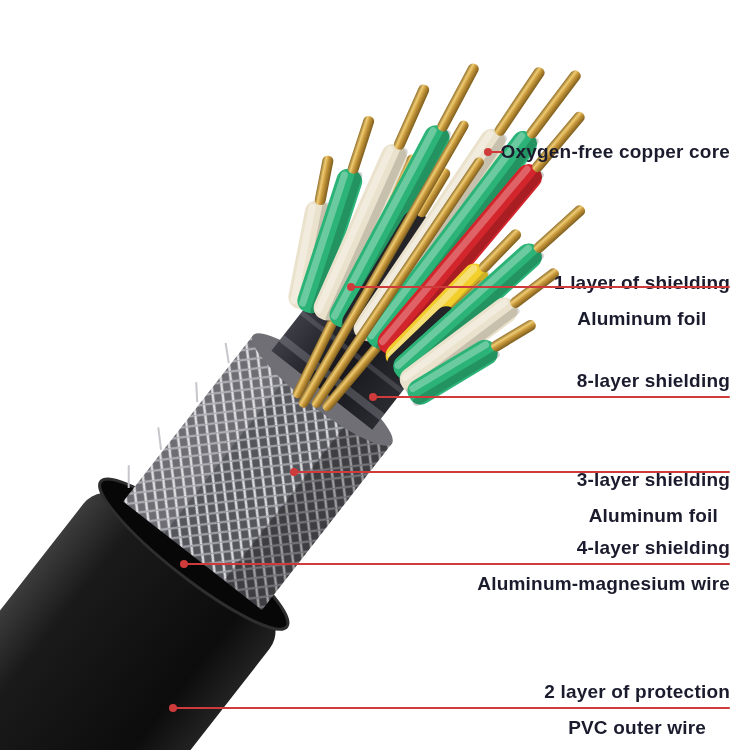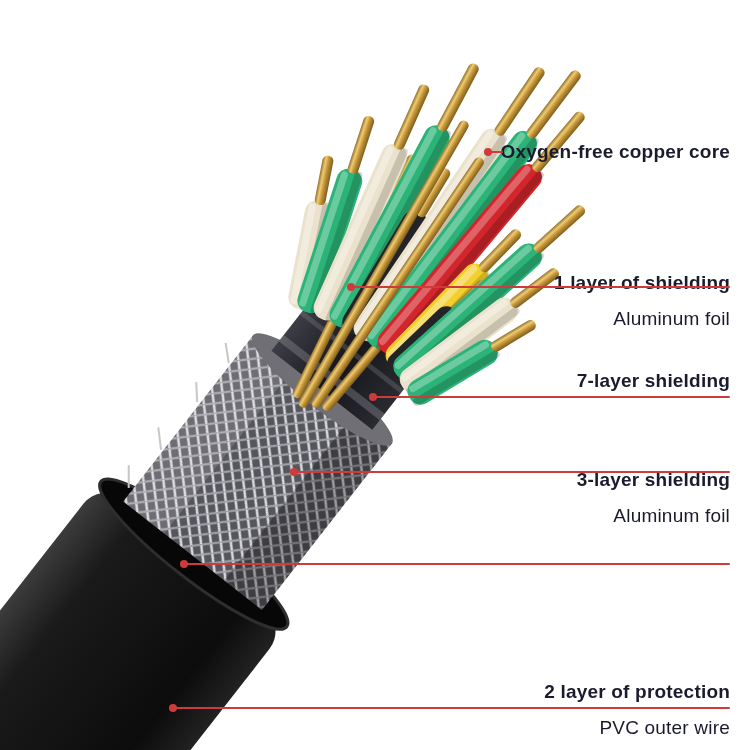--- a/index.html
+++ b/index.html
@@ -19,25 +19,26 @@
   }
   .co-heading{
     font-size:19px;
     font-weight:700;
     line-height:23px;
     letter-spacing:.2px;
     white-space:nowrap;
   }
   .co-sub{
     font-size:19px;
-    font-weight:400;
+    font-weight:700;
     line-height:23px;
     letter-spacing:.2px;
     margin-top:13px;
     white-space:nowrap;
+    text-align:center;
   }
   .co-sub:empty{display:none;}
   .leader{
     position:absolute;
     right:20px;
     height:2px;
     background:#cf3b3b;
     border-radius:2px;
   }
   .leader::before{
@@ -218,30 +219,34 @@
   </div>
   <div class="leader" style="top:151px;left:486px;right:247px;"></div>
 
   <div class="callout" style="top:271px;">
     <div class="co-heading">1 layer of shielding</div>
     <div class="co-sub">Aluminum foil</div>
   </div>
   <div class="leader" style="top:286px;left:349px;"></div>
 
   <div class="callout" style="top:369px;">
-    <div class="co-heading">7-layer shielding</div>
+    <div class="co-heading">8-layer shielding</div>
   </div>
   <div class="leader" style="top:396px;left:371px;"></div>
 
   <div class="callout" style="top:468px;">
     <div class="co-heading">3-layer shielding</div>
     <div class="co-sub">Aluminum foil</div>
   </div>
   <div class="leader" style="top:471px;left:292px;"></div>
 
+  <div class="callout" style="top:536px;">
+    <div class="co-heading">4-layer shielding</div>
+    <div class="co-sub">Aluminum-magnesium wire</div>
+  </div>
   <div class="leader" style="top:563px;left:182px;"></div>
 
   <div class="callout" style="top:680px;">
     <div class="co-heading">2 layer of protection</div>
     <div class="co-sub">PVC outer wire</div>
   </div>
   <div class="leader" style="top:707px;left:171px;"></div>
 
 </div>
 

